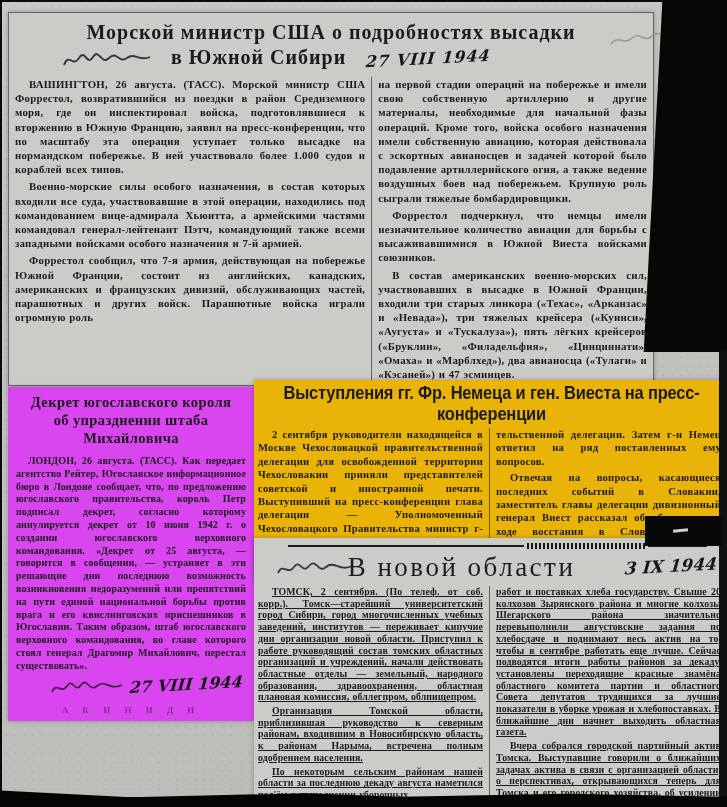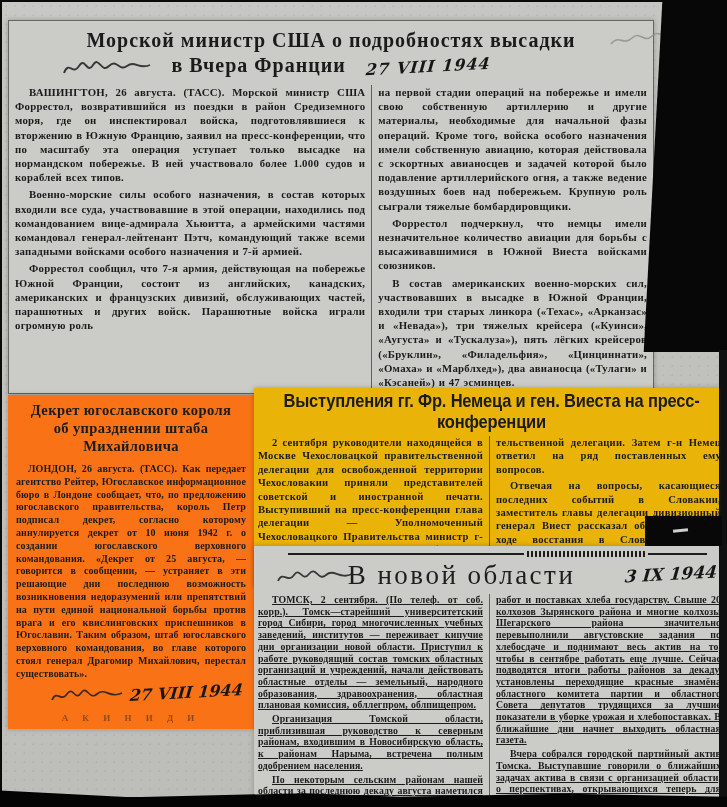--- a/index.html
+++ b/index.html
@@ -3,39 +3,39 @@
 <meta charset="utf-8">
 <style>
   html,body{margin:0;padding:0;background:#000;}
   .canvas{position:relative;width:727px;height:807px;overflow:hidden;background:#0a0a0a;
           font-family:"Liberation Serif","DejaVu Serif",serif;color:#1b1b1b;}
   .paper{position:absolute;left:2px;top:2px;width:721px;height:795px;
          background:#c2c2be;
          background-image:radial-gradient(rgba(0,0,0,.05) 1px, transparent 1px),
                           linear-gradient(160deg,#c8c8c4 0%,#c1c1bd 55%,#b9b9b5 100%);
          background-size:9px 9px,100% 100%;}
-  .clip{position:absolute;background:#cbcbc7;box-shadow:0 0 5px rgba(0,0,0,.25);margin-top:8px;}
+  .clip{position:absolute;background:#cbcbc7;box-shadow:0 0 5px rgba(0,0,0,.25);}
   
   .forrestal{left:8px;top:12px;width:646px;height:374px;border:1px solid rgba(20,20,20,.55);
              padding:6px 6px 0 6px;box-sizing:border-box;overflow:hidden;}
   .f-head1{text-align:center;font-weight:bold;font-size:20px;letter-spacing:1px;margin:2px 30px 0 30px;}
   .f-head2{text-align:center;font-weight:bold;font-size:20px;letter-spacing:1px;margin-top:2px;}
   .cols{display:flex;margin-top:8px;}
   .vrule{width:1px;background:rgba(25,25,25,.6);margin:0 6px;}
   .ncol p{margin:0 0 3px 0;text-align:justify;font-weight:bold;line-height:14.2px;
           font-size:10.8px;letter-spacing:.25px;word-spacing:.6px;text-indent:14px;}
   .ncol p.cont{text-indent:0;}
   .f-col1{width:352px;}
   .f-col2{width:270px;}
   
   .hand{font-family:"DejaVu Serif",serif;font-style:italic;font-weight:bold;color:#161616;
         display:inline-block;transform:rotate(-3deg) skewX(-8deg);}
   .scribble{position:absolute;}
   
-  .decree{left:8px;top:387px;width:246px;padding:6px 8px 6px 8px;box-sizing:border-box;background:#f97316;}
+  .decree{left:8px;top:387px;width:246px;padding:6px 8px 6px 8px;box-sizing:border-box;background:#d946ef;}
   .d-title{text-align:center;font-weight:bold;font-size:14.5px;line-height:18px;letter-spacing:.4px;}
   .d-body p{margin:8px 0 0 0;text-align:justify;font-weight:bold;font-size:10px;line-height:12.8px;
             letter-spacing:.1px;text-indent:12px;}
   .d-dateline{margin:2px 0 0 34px;position:relative;height:26px;}
   .faint{ text-align:center;font-size:9px;letter-spacing:6px;color:rgba(35,35,35,.5);
           font-weight:bold;margin-top:4px;}
   
   .pressconf{left:254px;top:380px;width:473px;background:#eab308;padding:2px 2px 0 4px;box-sizing:border-box;}
   .p-head{font-family:"Liberation Sans","DejaVu Sans",sans-serif;font-weight:bold;font-size:16.5px;
           letter-spacing:-.2px;text-align:center;transform:scaleY(1.12);margin-top:2px;}
@@ -68,21 +68,21 @@
 </style>
 </head>
 <body>
 
 <div class="canvas">
   <div class="paper"></div>
 
   <div class="clip forrestal">
     <div class="f-head1">Морской министр США о подробностях высадки</div>
     <div class="f-head2">
-      <span>в Вчера Франции</span>
+      <span>в Южной Сибири</span>
       <span class="hand datetext" style="margin-left:14px;">27 VIII 1944</span>
     </div>
 
     <svg class="scribble" style="left:52px;top:36px;" width="92" height="22" viewBox="0 0 92 22">
       <path d="M3,16 C8,3 12,19 18,9 S26,18 32,8 S40,17 48,9 S58,15 66,9 S78,13 89,8" stroke="#1d1d1d" stroke-width="1.9" fill="none" opacity=".85"></path>
     </svg>
     <div class="cols">
       <div class="ncol f-col1">
         <p>ВАШИНГТОН, 26 августа. (ТАСС). Морской министр США Форрестол, возвратившийся из поездки в район Средиземного моря, где он инспектировал войска, подготовлявшиеся к вторжению в Южную Францию, заявил на пресс-конференции, что по масштабу эта операция уступает только высадке на нормандском побережье. В ней участвовало более 1.000 судов и кораблей всех типов.</p>
         <p>Военно-морские силы особого назначения, в состав которых входили все суда, участвовавшие в этой операции, находились под командованием вице-адмирала Хьюитта, а армейскими частями командовал генерал-лейтенант Пэтч, командующий также всеми западными войсками особого назначения и 7-й армией.</p>

